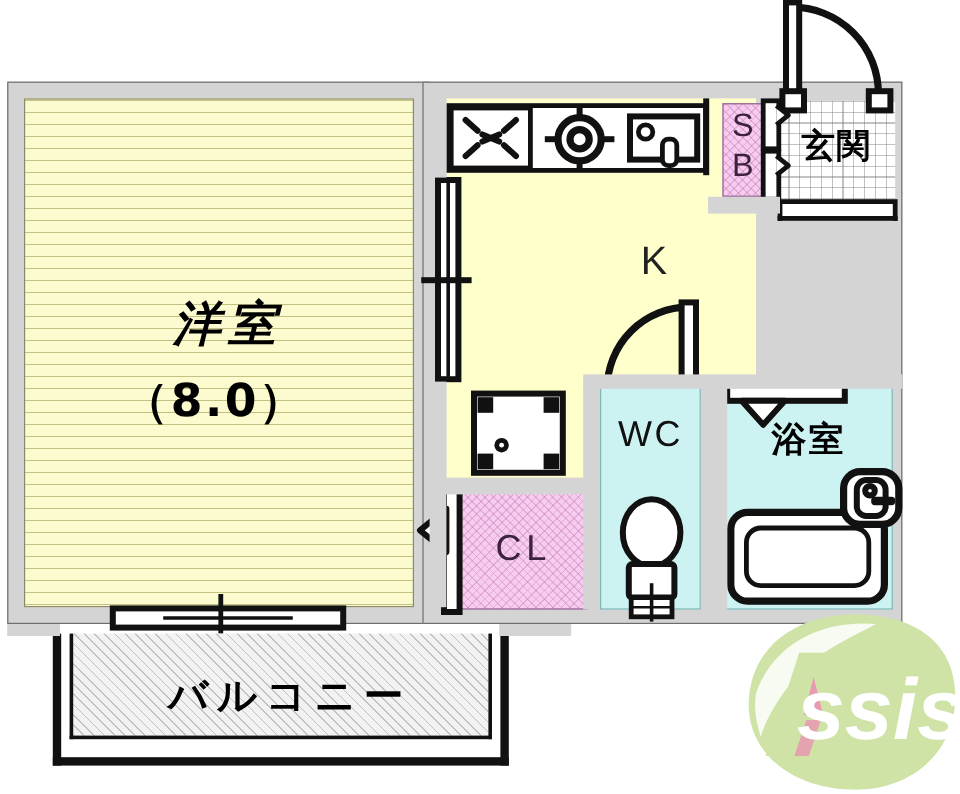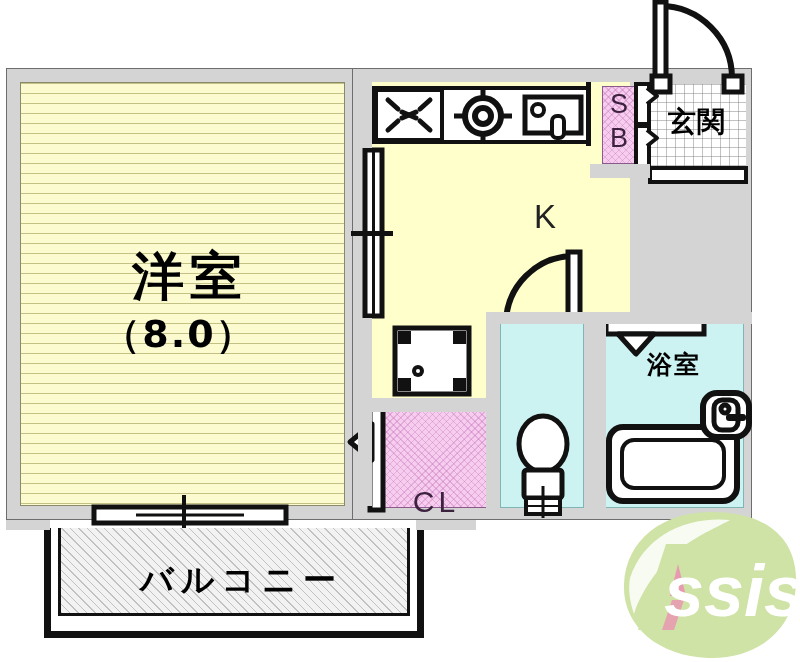--- a/index.html
+++ b/index.html
@@ -45,25 +45,25 @@
     background-image:repeating-linear-gradient(45deg,
       rgba(120,120,120,.40) 0 1px, rgba(0,0,0,0) 1px 6px);
   }
 
   
   .lbl{
     position:absolute;color:#000000;text-align:center;
     white-space:nowrap;line-height:1;user-select:none;
   }
   .lbl-jp{font-family:"DejaVu Sans","Liberation Sans",sans-serif;font-weight:700;}
-  .lbl-room{font-size:52px;letter-spacing:6px;}
+  .lbl-room{font-size:40px;letter-spacing:6px;font-style:italic;}
   .lbl-area{font-size:38px;letter-spacing:2px;}
   .lbl-k{font-size:33px;font-weight:400;color:#222;font-family:"Liberation Sans",sans-serif;}
   .lbl-wc{font-size:30px;font-weight:400;color:#111;letter-spacing:2px;font-family:"Liberation Sans",sans-serif;}
-  .lbl-yokushitsu{font-size:25px;letter-spacing:2px;}
+  .lbl-yokushitsu{font-size:29px;letter-spacing:2px;}
   .lbl-genkan{font-size:28px;letter-spacing:1px;}
   .lbl-cl{font-size:30px;color:#3d2240;letter-spacing:4px;font-family:"Liberation Sans",sans-serif;}
   .lbl-sb{font-size:27px;color:#3d2240;font-family:"Liberation Sans",sans-serif;line-height:.95;}
   .lbl-balcony{font-size:33px;letter-spacing:7px;}
 
   
   .fx{position:absolute;box-sizing:border-box;}
   svg{display:block;overflow:visible;}
 
   
@@ -168,39 +168,40 @@
       <rect x="6" y="6" width="13" height="13" fill="#111"></rect>
       <rect x="61" y="6" width="13" height="13" fill="#111"></rect>
       <rect x="6" y="53" width="13" height="13" fill="#111"></rect>
       <rect x="61" y="53" width="13" height="13" fill="#111"></rect>
       <circle cx="26" cy="46" r="6" fill="#111"></circle>
       <circle cx="26" cy="46" r="2" fill="#fff"></circle>
     </svg>
   </div>
 
   <div class="abs fl-pink" style="left:382px;top:410px;width:108px;height:98px;border:1px solid #8a5a8a;"></div>
-  <div class="lbl lbl-cl" style="left:382px;top:443px;width:108px;margin-top:44px;">CL</div>
+  <div class="lbl lbl-cl" style="left:382px;top:443px;width:108px;">CL</div>
 
   <div class="fx" style="left:344px;top:406px;width:42px;height:106px;">
     <svg width="42" height="106" viewBox="0 0 42 106">
       <rect x="26" y="2" width="13" height="102" fill="#fff" stroke="#111" stroke-width="5"></rect>
       <path d="M28 18 L6 36 L28 54 Z" fill="#fff" stroke="#111" stroke-width="5" stroke-linejoin="round"></path>
     </svg>
   </div>
 
   <div class="fx" style="left:498px;top:248px;width:92px;height:82px;">
     <svg width="92" height="84" viewBox="0 0 92 84">
       <path d="M8 76 A68 68 0 0 1 76 8" fill="none" stroke="#111" stroke-width="6"></path>
       <rect x="70" y="4" width="12" height="72" fill="#fff" stroke="#111" stroke-width="5"></rect>
       <rect x="2" y="68" width="18" height="16" fill="#fff" stroke="#111" stroke-width="5"></rect>
       <rect x="66" y="68" width="18" height="16" fill="#fff" stroke="#111" stroke-width="5"></rect>
     </svg>
   </div>
 
   <div class="abs fl-wet" style="left:500px;top:322px;width:84px;height:186px;border:1px solid #7fb5b5;"></div>
+  <div class="lbl lbl-wc" style="left:500px;top:348px;width:84px;">WC</div>
 
   <div class="fx" style="left:510px;top:414px;width:66px;height:100px;">
     <svg width="66" height="104" viewBox="0 0 66 104">
       <ellipse cx="33" cy="30" rx="24" ry="28" fill="#fff" stroke="#111" stroke-width="5"></ellipse>
       <rect x="14" y="56" width="38" height="28" rx="3" fill="#fff" stroke="#111" stroke-width="5"></rect>
       <rect x="16" y="84" width="34" height="16" fill="#fff" stroke="#111" stroke-width="4"></rect>
       <line x1="33" y1="72" x2="33" y2="104" stroke="#111" stroke-width="3"></line>
       <line x1="16" y1="92" x2="50" y2="92" stroke="#111" stroke-width="2"></line>
     </svg>
   </div>

